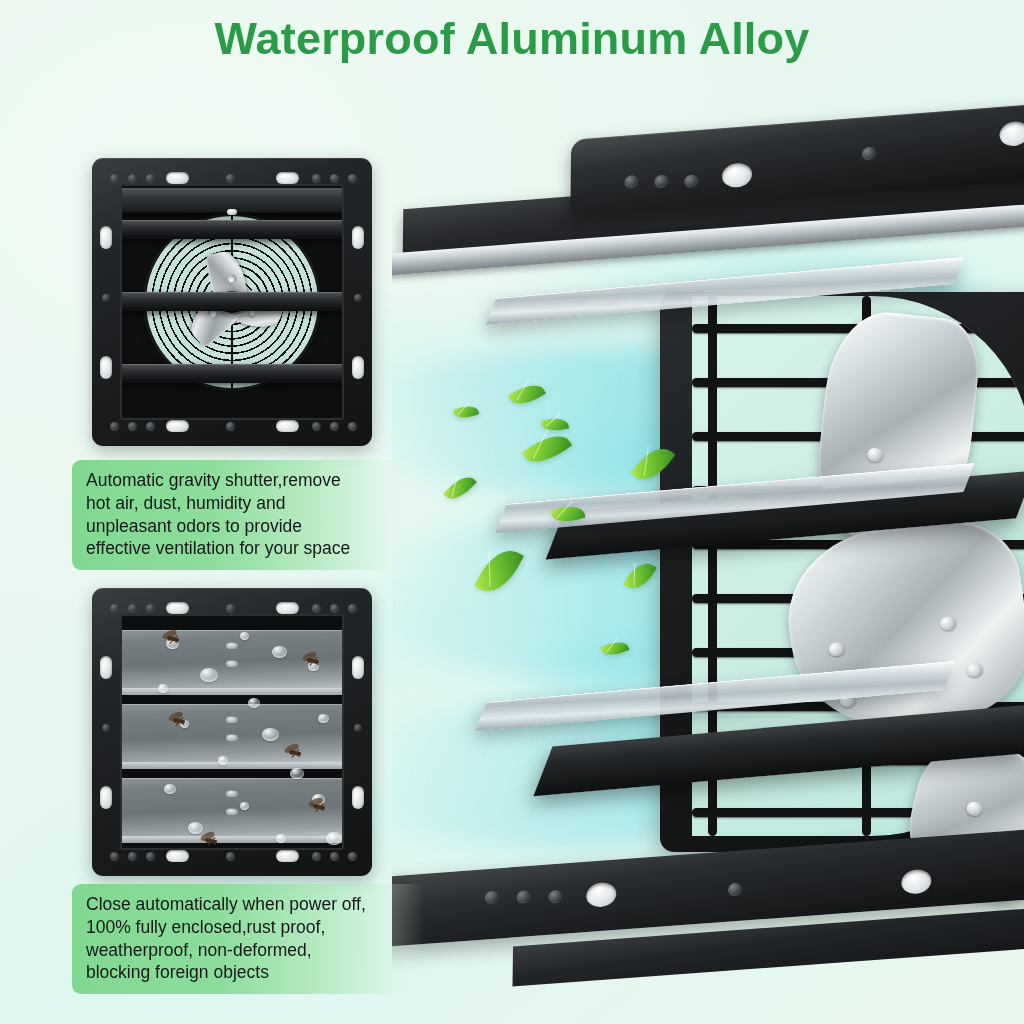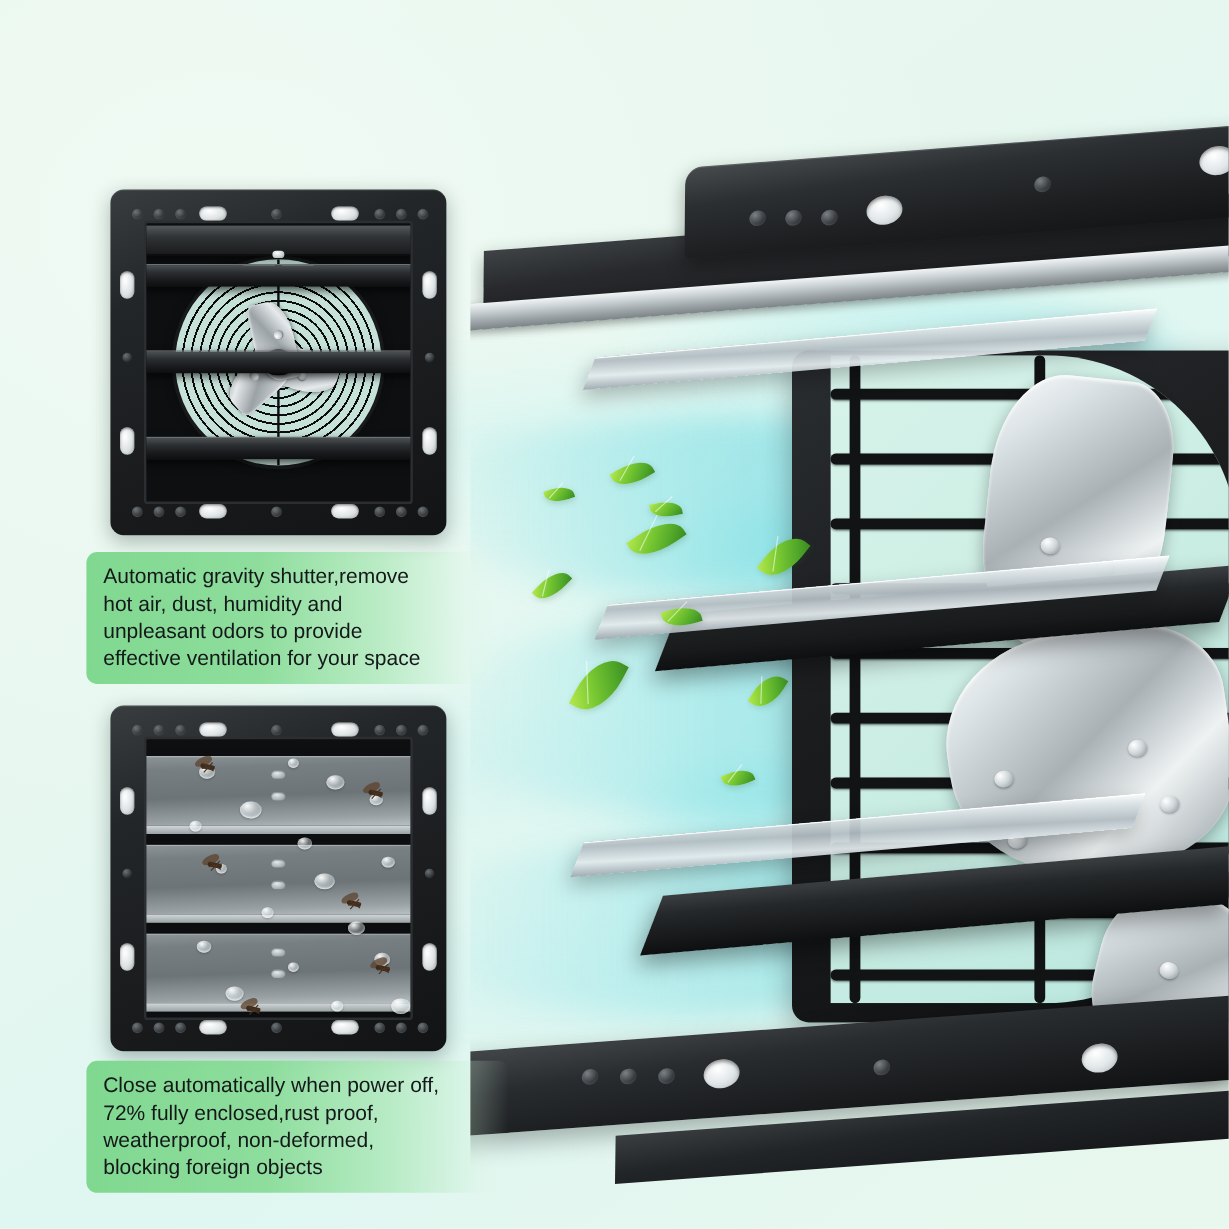--- a/index.html
+++ b/index.html
@@ -339,20 +339,21 @@
     background:rgba(255,255,255,.55); transform:rotate(-30deg); transform-origin:left center;
   }
 </style>
 </head>
 <body>
 
 <div class="bg-base"></div>
 <div class="bg-wisp"></div>
 
 <div class="header">
+  <div class="title">Waterproof Aluminum Alloy</div>
 </div>
 
 <div class="hero">
 
   <div class="flow f4"></div>
   <div class="flow f1"></div>
   <div class="flow f2"></div>
   <div class="flow f3"></div>
 
   <div class="swirl" style="left:150px;top:300px;width:230px;height:120px;"></div>
@@ -595,15 +596,15 @@
       </div>
     </div>
   </div>
 </div>
 
 <div class="caption cap-a">Automatic gravity shutter,remove
 hot air, dust, humidity and
 unpleasant odors to provide
 effective ventilation for your space</div>
 <div class="caption cap-b">Close automatically when power off,
-72% fully enclosed,rust proof,
+100% fully enclosed,rust proof,
 weatherproof, non-deformed,
 blocking foreign objects</div>
 
 </body></html>

